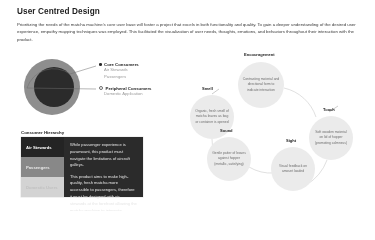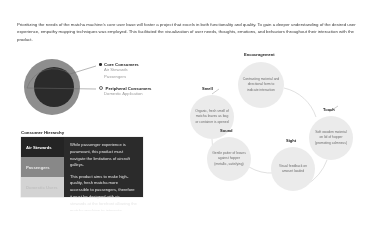--- a/index.html
+++ b/index.html
@@ -210,20 +210,21 @@
   .l-sound { left: 34px; top: 84px; }
 
   .b-sight { left: 85px; top: 103px; width: 44px; height: 44px; }
   .l-sight { left: 100px; top: 94px; }
 </style>
 </head>
 <body>
 
 <div class="page">
 
+  <div class="title">User Centred Design</div>
   <div class="intro">Prioritizing the needs of the matcha machine's core user base will foster a project that excels in both functionality and quality. To gain a deeper understanding of the desired user experience, empathy mapping techniques was employed. This facilitated the visualization of user needs, thoughts, emotions, and behaviors throughout their interaction with the product.</div>
 
   <div class="venn">
     <div class="venn-outer"></div>
     <div class="venn-inner"></div>
   </div>
 
   <svg class="venn-lines" width="150" height="60" viewBox="0 0 150 60">
     <path d="M46 19 L72 11" stroke="#6c6c6c" stroke-width="0.5" fill="none"></path>
     <path d="M3 33 L72 34" stroke="#6c6c6c" stroke-width="0.5" fill="none"></path>

